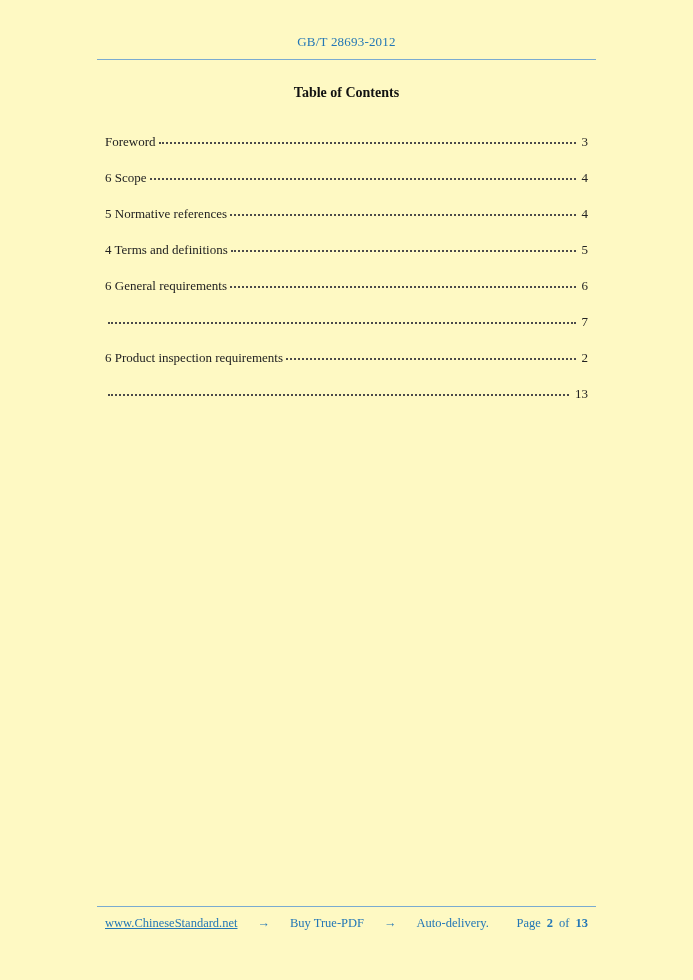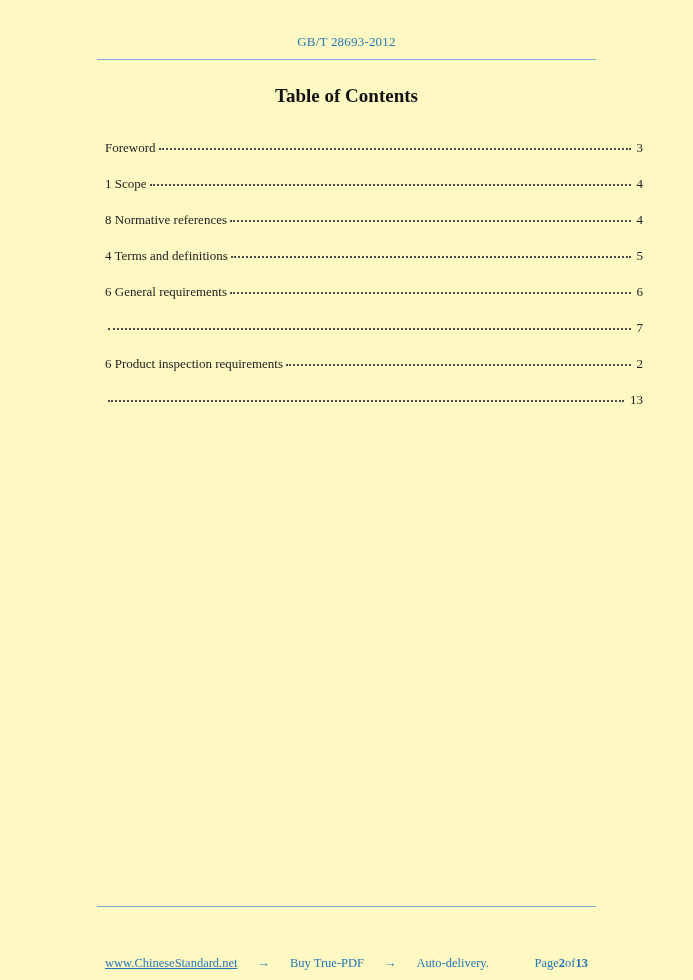--- a/index.html
+++ b/index.html
@@ -31,27 +31,27 @@
     border-top: 1px solid #7aabd0;
     margin: 0 97px;
   }
   .header-rule {
     margin-top: 9px;
   }
   
   .title {
     margin: 25px 0 0 0;
     text-align: center;
-    font-size: 19px;
+    font-size: 14px;
     font-weight: bold;
     color: #111111;
   }
   
   .toc {
-    margin: 34px 42px 0 97px;
+    margin: 34px 97px 0 97px;
     padding: 0 8px;
   }
   .toc-row {
     display: flex;
     align-items: baseline;
     font-size: 13px;
     line-height: 14px;
     color: #222222;
     margin-bottom: 22px;
   }
@@ -91,23 +91,23 @@
     align-items: flex-end;
     white-space: nowrap;
   }
   .footer-link {
     color: #2377b6;
     text-decoration: underline;
     cursor: pointer;
   }
   .footer-right {
     display: flex;
+    gap: 6px;
     align-items: flex-start;
     white-space: nowrap;
-    margin-top: 40px;
   }
   .footer-right strong {
     font-weight: bold;
   }
 </style>
 </head>
 <body>
 
 <div class="page">
 
@@ -120,27 +120,27 @@
 
   <div class="toc">
 
     <div class="toc-row">
       <span class="toc-label">Foreword</span>
       <span class="toc-leader"></span>
       <span class="toc-page">3</span>
     </div>
 
     <div class="toc-row">
-      <span class="toc-label">1 Scope</span>
+      <span class="toc-label">6 Scope</span>
       <span class="toc-leader"></span>
       <span class="toc-page">4</span>
     </div>
 
     <div class="toc-row">
-      <span class="toc-label">8 Normative references</span>
+      <span class="toc-label">5 Normative references</span>
       <span class="toc-leader"></span>
       <span class="toc-page">4</span>
     </div>
 
     <div class="toc-row">
       <span class="toc-label">4 Terms and definitions</span>
       <span class="toc-leader"></span>
       <span class="toc-page">5</span>
     </div>
 

